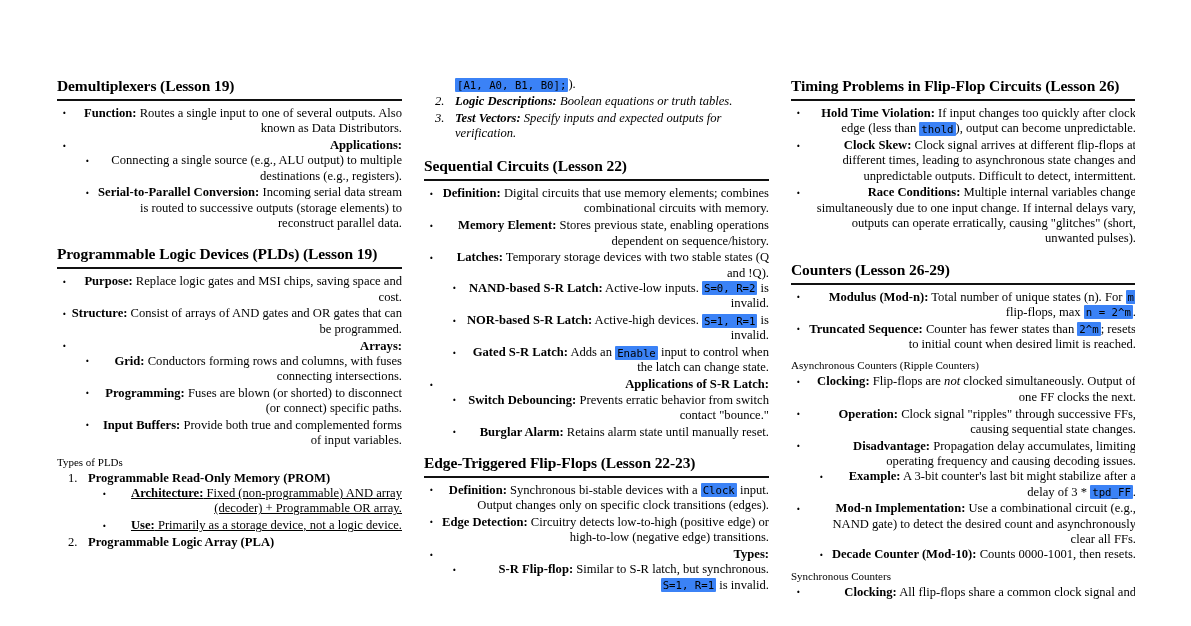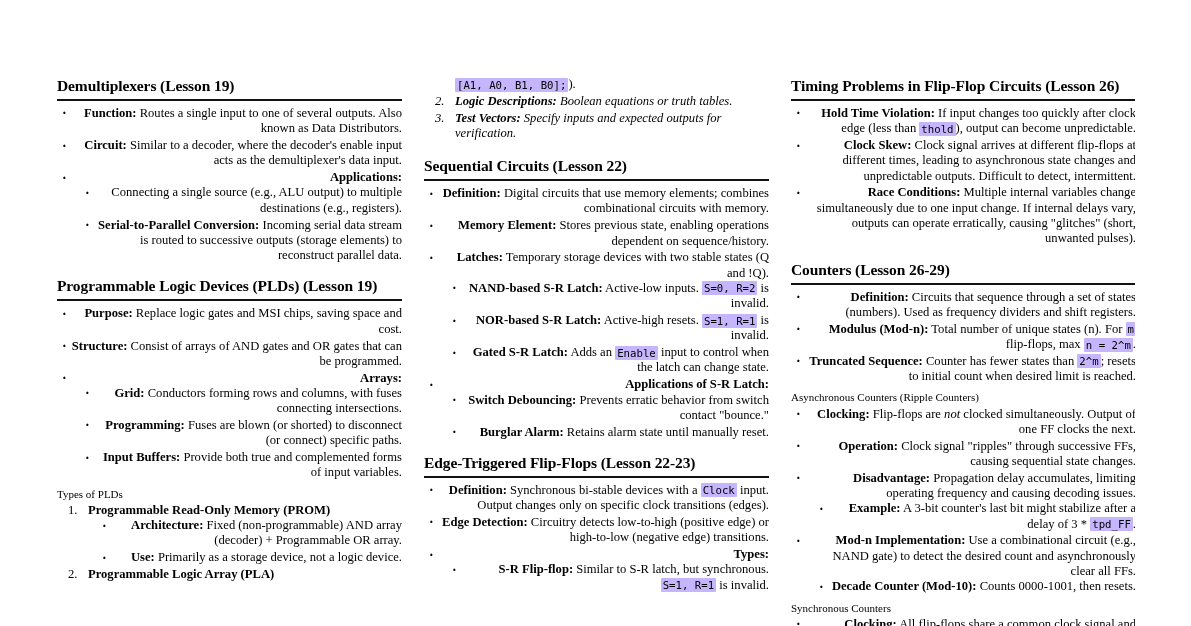--- a/index.html
+++ b/index.html
@@ -60,21 +60,21 @@
   .sec { margin: 0 0 14px 0; }
 
   
   ul.lvl1, ul.lvl2, ul.lvl3 {
     list-style: none;
     margin: 0;
     padding: 0;
   }
   ul.lvl1 { margin-left: 5px; }
   ul.lvl2 { margin-left: 14px; margin-top: 0px; }
-  ul.lvl3 { margin-left: 14px; margin-top: 0px; }
+  ul.lvl3 { margin-left: 14px; margin-top: 0px; text-decoration: underline; }
 
   ul.lvl1 > li, ul.lvl2 > li, ul.lvl3 > li {
     position: relative;
     padding-left: 9px;
     font-size: 12.6px;
     line-height: 1.215;
     margin: 0 0 1.5px 0;
     text-align: right;
   }
   ul.lvl1 > li::before,
@@ -113,21 +113,21 @@
     font-weight: normal;
   }
   ol.numlist .itemhead { font-weight: bold; font-family: Liberation Serif, serif; }
 
   b, .lbl { font-weight: bold; }
   i, .ital { font-style: italic; }
 
   code, .code {
     font-family: "DejaVu Sans Mono", "Liberation Mono", monospace;
     font-size: 10.7px;
-    background: #c4b5fd;
+    background: #3b82f6;
     padding: 0.5px 2px;
     border-radius: 1px;
     white-space: pre;
   }
 
   .continued-top {
     font-size: 12.6px;
     line-height: 1.215;
     padding-left: 31px;
     margin: 0 0 1px 0;
@@ -138,21 +138,20 @@
 
 <div class="page">
   <div class="columns">
 
     <div class="col">
 
       <div class="sec">
         <h2 class="sec-title">Demultiplexers (Lesson 19)</h2>
         <ul class="lvl1">
           <li><b class="lbl">Function:</b><span> Routes a single input to one of several outputs. Also known as Data Distributors.</span></li>
-          <li><b class="lbl">Circuit:</b><span> Similar to a decoder, where the decoder's enable input acts as the demultiplexer's data input.</span></li>
           <li><b class="lbl">Applications:</b>
             <ul class="lvl2">
               <li><span>Connecting a single source (e.g., ALU output) to multiple destinations (e.g., registers).</span></li>
               <li><b class="lbl">Serial-to-Parallel Conversion:</b><span> Incoming serial data stream is routed to successive outputs (storage elements) to reconstruct parallel data.</span></li>
             </ul>
           </li>
         </ul>
       </div>
 
       <div class="sec">
@@ -194,21 +193,21 @@
       </ol>
 
       <div class="sec" style="margin-top:16px;">
         <h2 class="sec-title">Sequential Circuits (Lesson 22)</h2>
         <ul class="lvl1">
           <li><b class="lbl">Definition:</b><span> Digital circuits that use memory elements; combines combinational circuits with memory.</span></li>
           <li><b class="lbl">Memory Element:</b><span> Stores previous state, enabling operations dependent on sequence/history.</span></li>
           <li><b class="lbl">Latches:</b><span> Temporary storage devices with two stable states (Q and !Q).</span>
             <ul class="lvl2">
               <li><b class="lbl">NAND-based S-R Latch:</b><span> Active-low inputs. </span><code class="code">S=0, R=2</code><span> is invalid.</span></li>
-              <li><b class="lbl">NOR-based S-R Latch:</b><span> Active-high resets. </span><code class="code">S=1, R=1</code><span> is invalid.</span></li>
+              <li><b class="lbl">NOR-based S-R Latch:</b><span> Active-high devices. </span><code class="code">S=1, R=1</code><span> is invalid.</span></li>
               <li><b class="lbl">Gated S-R Latch:</b><span> Adds an </span><code class="code">Enable</code><span> input to control when the latch can change state.</span></li>
             </ul>
           </li>
           <li><b class="lbl">Applications of S-R Latch:</b>
             <ul class="lvl2">
               <li><b class="lbl">Switch Debouncing:</b><span> Prevents erratic behavior from switch contact "bounce."</span></li>
               <li><b class="lbl">Burglar Alarm:</b><span> Retains alarm state until manually reset.</span></li>
             </ul>
           </li>
         </ul>
@@ -236,21 +235,20 @@
         <ul class="lvl1">
           <li><b class="lbl">Hold Time Violation:</b><span> If input changes too quickly after clock edge (less than </span><code class="code">thold</code><span>), output can become unpredictable.</span></li>
           <li><b class="lbl">Clock Skew:</b><span> Clock signal arrives at different flip-flops at different times, leading to asynchronous state changes and unpredictable outputs. Difficult to detect, intermittent.</span></li>
           <li><b class="lbl">Race Conditions:</b><span> Multiple internal variables change simultaneously due to one input change. If internal delays vary, outputs can operate erratically, causing "glitches" (short, unwanted pulses).</span></li>
         </ul>
       </div>
 
       <div class="sec">
         <h2 class="sec-title">Counters (Lesson 26-29)</h2>
         <ul class="lvl1">
-          <li><b class="lbl">Definition:</b><span> Circuits that sequence through a set of states (numbers). Used as frequency dividers and shift registers.</span></li>
           <li><b class="lbl">Modulus (Mod-n):</b> Total number of unique states (n). For <code class="code">m</code> flip-flops, max <code class="code">n = 2^m</code>.</li>
           <li><b class="lbl">Truncated Sequence:</b><span> Counter has fewer states than </span><code class="code">2^m</code><span>; resets to initial count when desired limit is reached.</span></li>
         </ul>
 
         <h3 class="sub-title">Asynchronous Counters (Ripple Counters)</h3>
         <ul class="lvl1">
           <li><b class="lbl">Clocking:</b><span> Flip-flops are </span><i class="ital">not</i><span> clocked simultaneously. Output of one FF clocks the next.</span></li>
           <li><b class="lbl">Operation:</b><span> Clock signal "ripples" through successive FFs, causing sequential state changes.</span></li>
           <li><b class="lbl">Disadvantage:</b><span> Propagation delay accumulates, limiting operating frequency and causing decoding issues.</span>
             <ul class="lvl2">

